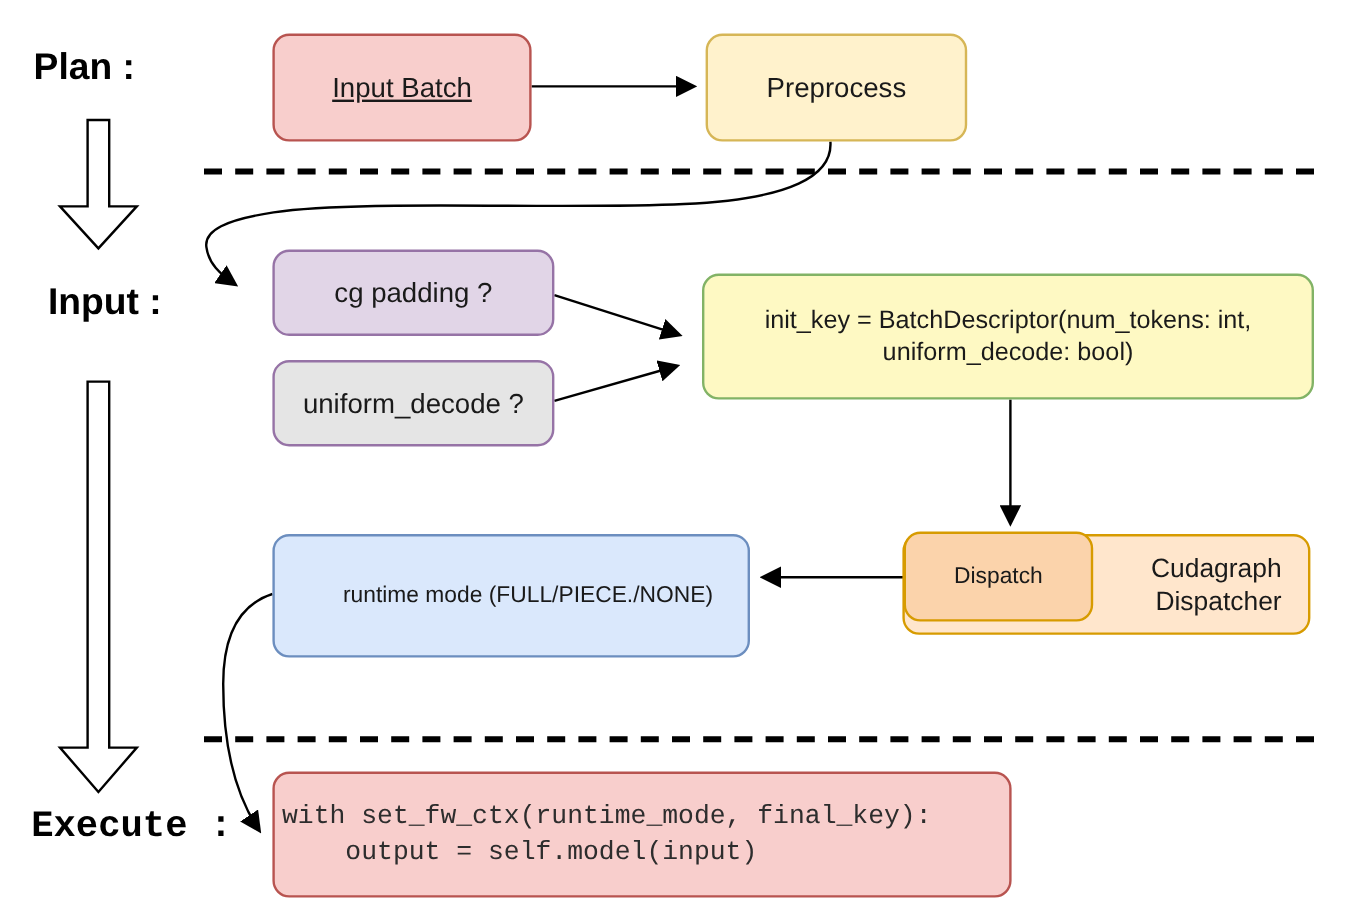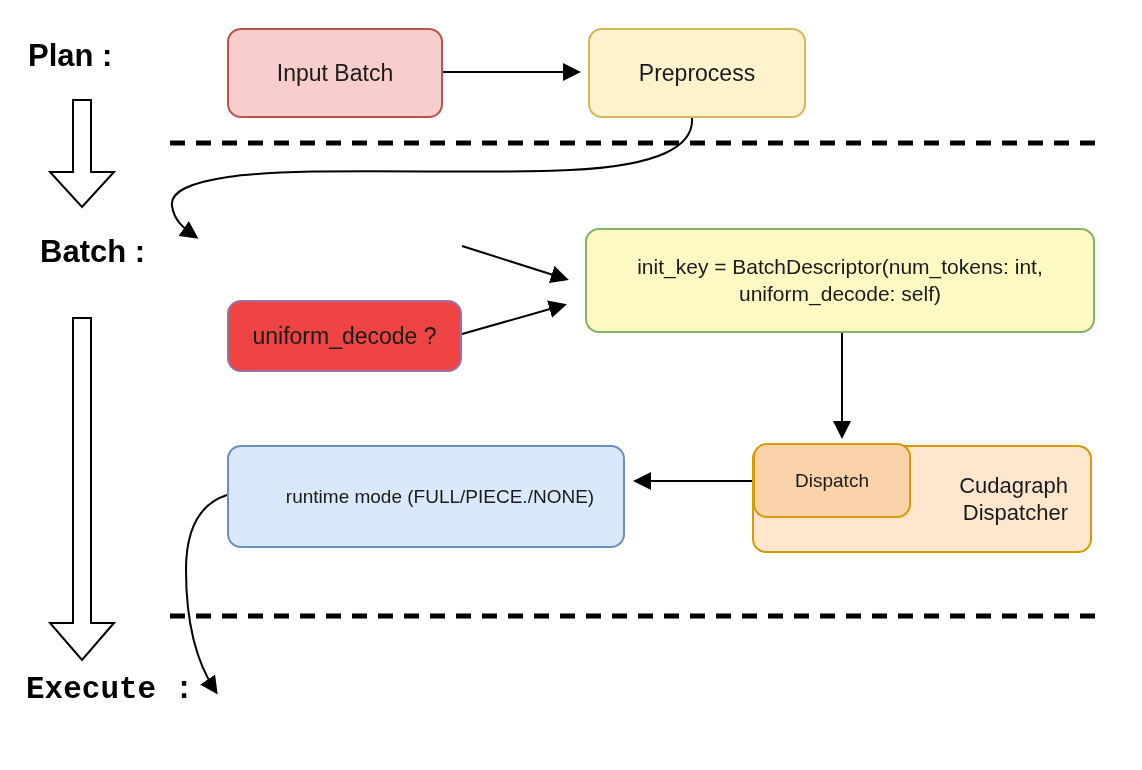--- a/index.html
+++ b/index.html
@@ -29,21 +29,21 @@
     justify-content: center;
     text-align: center;
     color: #1a1a1a;
     line-height: 1.25;
   }
   .node-input-batch  { left: 227px; top: 28px;  width: 216px; height: 90px;  font-size: 23px; }
   .node-preprocess   { left: 588px; top: 28px;  width: 218px; height: 90px;  font-size: 23px; }
   .node-cg-padding   { left: 227px; top: 208px; width: 235px; height: 72px;  font-size: 23px; }
   .node-uniform      { left: 227px; top: 300px; width: 235px; height: 72px;  font-size: 23px; }
   .node-init-key     { left: 585px; top: 228px; width: 510px; height: 105px; font-size: 21px; }
-  .node-cd-outer     { left: 752px; top: 445px; width: 340px; height: 108px; font-size: 22px;
+  .node-cd-outer     { left: 752px; top: 445px; width: 340px; height: 84px; font-size: 22px;
                        justify-content: center; align-items: flex-end; padding-right: 22px; }
   .node-dispatch     { left: 753px; top: 443px; width: 158px; height: 75px;  font-size: 19px; }
   .node-runtime      { left: 227px; top: 445px; width: 398px; height: 103px; font-size: 19px; }
   .node-exec-code    { left: 227px; top: 643px; width: 616px; height: 105px;
                        font-family: "Liberation Mono", monospace; font-size: 22px;
                        color: #2d2d2d; align-items: flex-start; padding-left: 6px;
                        text-align: left; line-height: 1.35; }
   .node-exec-code .code-line { white-space: pre; }
   svg.overlay { position: absolute; left: 0; top: 0; pointer-events: none; }
 </style>
@@ -75,48 +75,55 @@
     <path d="M 462 334 L 564 305" fill="none" stroke="#000" stroke-width="2" marker-end="url(#arrow)"></path>
 
     <path d="M 842 333 L 842 436" fill="none" stroke="#000" stroke-width="2" marker-end="url(#arrow)"></path>
 
     <path d="M 753 481 L 636 481" fill="none" stroke="#000" stroke-width="2" marker-end="url(#arrow)"></path>
 
     <path d="M 227 495 C 196 505, 186 535, 186 570 C 186 615, 193 658, 216 692" fill="none" stroke="#000" stroke-width="2" marker-end="url(#arrow)"></path>
   </svg>
 
   <div class="stage-label" style="left:28px; top:38px;">Plan :</div>
-  <div class="stage-label" style="left:40px; top:234px;">Batch :</div>
+  <div class="stage-label" style="left:40px; top:234px;">Input :</div>
   <div class="stage-label" style="left:26px; top:672px;font-family:Liberation Mono, monospace;">Execute :</div>
 
-  <div class="node node-input-batch" style="background: rgb(248, 206, 204); border-color: rgb(184, 84, 80);">
+  <div class="node node-input-batch" style="background: rgb(248, 206, 204); border-color: rgb(184, 84, 80); text-decoration: underline;">
     <span>Input Batch</span>
   </div>
 
   <div class="node node-preprocess" style="background: rgb(255, 242, 204); border-color: rgb(214, 182, 86);">
     <span>Preprocess</span>
   </div>
 
+  <div class="node node-cg-padding" style="background: rgb(225, 213, 231); border-color: rgb(150, 115, 166);">
+    <span>cg padding ?</span>
+  </div>
 
-  <div class="node node-uniform" style="background: #ef4444; border-color: rgb(150, 115, 166);">
+  <div class="node node-uniform" style="background: #e5e5e5; border-color: rgb(150, 115, 166);">
     <span>uniform_decode ?</span>
   </div>
 
   <div class="node node-init-key" style="background: #fef9c3; border-color: rgb(130, 179, 102);">
     <span>init_key = BatchDescriptor(num_tokens: int,</span>
-    <span>uniform_decode: self)</span>
+    <span>uniform_decode: bool)</span>
   </div>
 
   <div class="node node-cd-outer" style="background: rgb(255, 230, 204); border-color: rgb(215, 155, 0);">
     <span>Cudagraph</span>
     <span>Dispatcher</span>
   </div>
 
   <div class="node node-dispatch" style="background: rgb(251, 211, 171); border-color: rgb(215, 155, 0);">
     <span>Dispatch</span>
   </div>
 
   <div class="node node-runtime" style="background: rgb(218, 232, 252); border-color: rgb(108, 142, 191); padding-left: 28px;">
     <span>runtime mode (FULL/PIECE./NONE)</span>
   </div>
 
+  <div class="node node-exec-code" style="background: rgb(248, 206, 204); border-color: rgb(184, 84, 80);">
+    <span class="code-line">with set_fw_ctx(runtime_mode, final_key):</span>
+    <span class="code-line">    output = self.model(input)</span>
+  </div>
 
 </div>
 
 </body></html>

